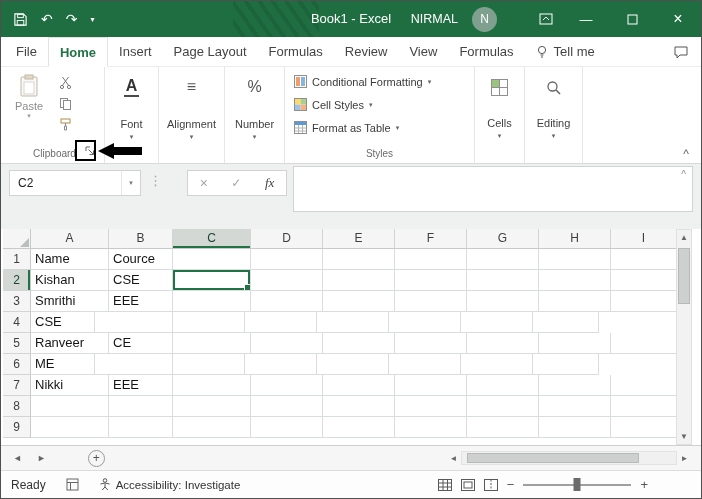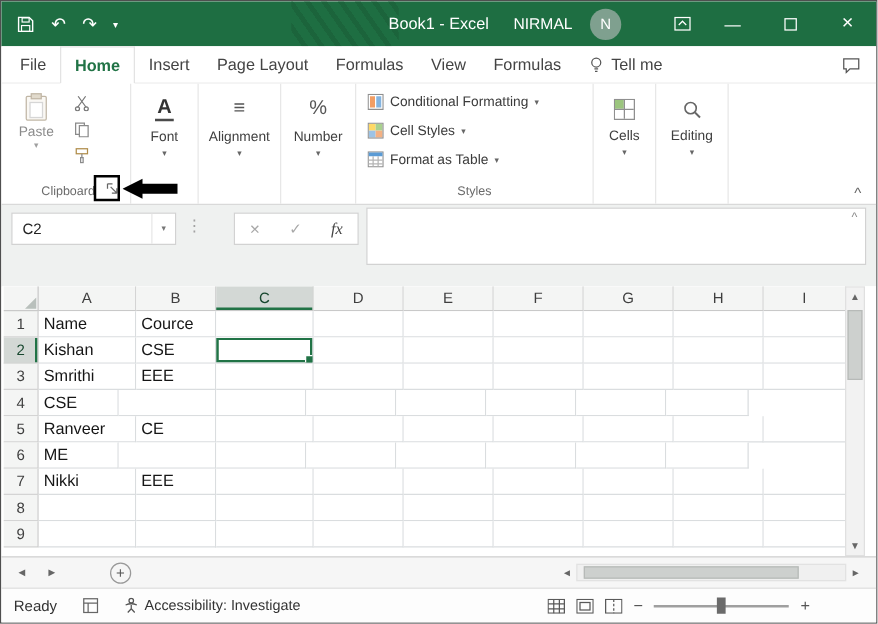--- a/index.html
+++ b/index.html
@@ -38,21 +38,21 @@
   .minis { position:absolute; left:54px; top:9px; display:flex; flex-direction:column; gap:8px; }
   .launcher { position:absolute; left:79px; top:78px; }
   .annbox { position:absolute; left:74px; top:73px; width:21px; height:21px; border:2px solid #000; z-index:5; }
   .annarrow { position:absolute; left:97px; top:74px; z-index:5; }
   .gcol { display:flex; flex-direction:column; align-items:center; padding-top:9px; }
   .g-font { width:54px; }
   .g-align { width:66px; }
   .g-num { width:60px; }
   .bigA { font-size:16px; font-weight:bold; color:#333; border-bottom:2px solid #4a4a4a; line-height:19px; padding:0 2px; }
   .bigsym { font-size:16px; color:#555; line-height:21px; }
-  .clabel { font-size:11px; color:#3f3f3f; margin-top:7px; white-space:nowrap; }
+  .clabel { font-size:11px; color:#3f3f3f; margin-top:21px; white-space:nowrap; }
   .carrow { font-size:7px; color:#666; margin-top:3px; }
   .g-styles { width:190px; }
   .styrow { display:flex; align-items:center; gap:5px; height:17px; margin:6px 0 0 9px; font-size:11px; color:#3b3b3b; white-space:nowrap; }
   .styrow .sarrow { font-size:7px; color:#666; }
   .g-cells { width:50px; }
   .g-edit { width:58px; }
   .ribcollapse { position:absolute; right:12px; bottom:2px; font-size:12px; color:#666; }
 
   
   .frow { position:absolute; left:0; top:163px; width:100%; height:65px; background:#eff1f0; }
@@ -143,20 +143,21 @@
       <span class="tctrl" style="font-size:16px;">×</span>
     </div>
   </div>
 
   <div class="tabrow">
     <div class="rtab">File</div>
     <div class="rtab active">Home</div>
     <div class="rtab">Insert</div>
     <div class="rtab">Page Layout</div>
     <div class="rtab">Formulas</div>
+    <div class="rtab">Review</div>
     <div class="rtab">View</div>
     <div class="rtab">Formulas</div>
     <div class="tellme">
       <svg width="12" height="14" viewBox="0 0 12 14">
         <circle cx="6" cy="5" r="3.6" fill="none" stroke="#555"></circle>
         <path d="M4.5 10 h3 M5 12 h2" stroke="#555" fill="none"></path>
       </svg>
       <span>Tell me</span>
     </div>
     <div class="tabrow-right">

